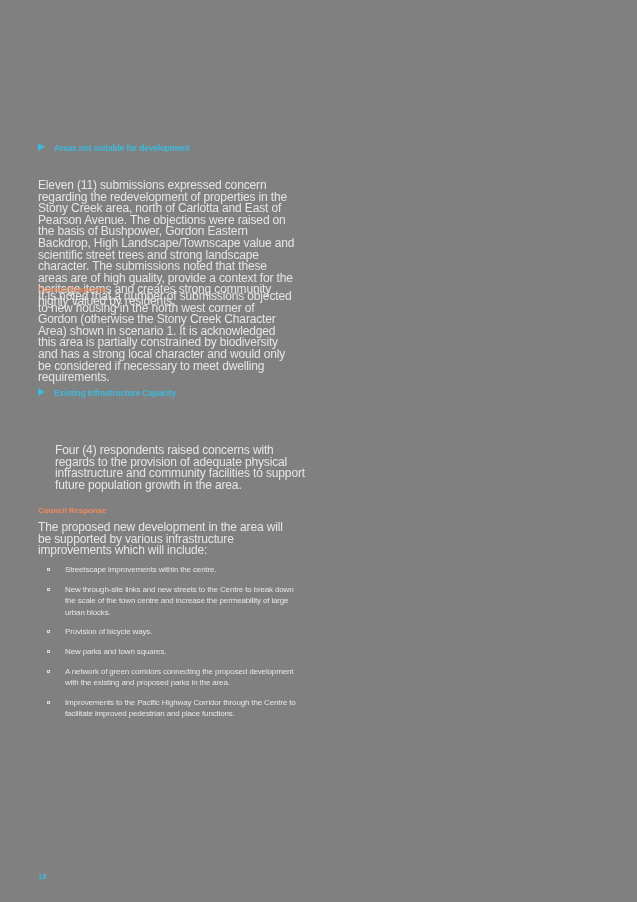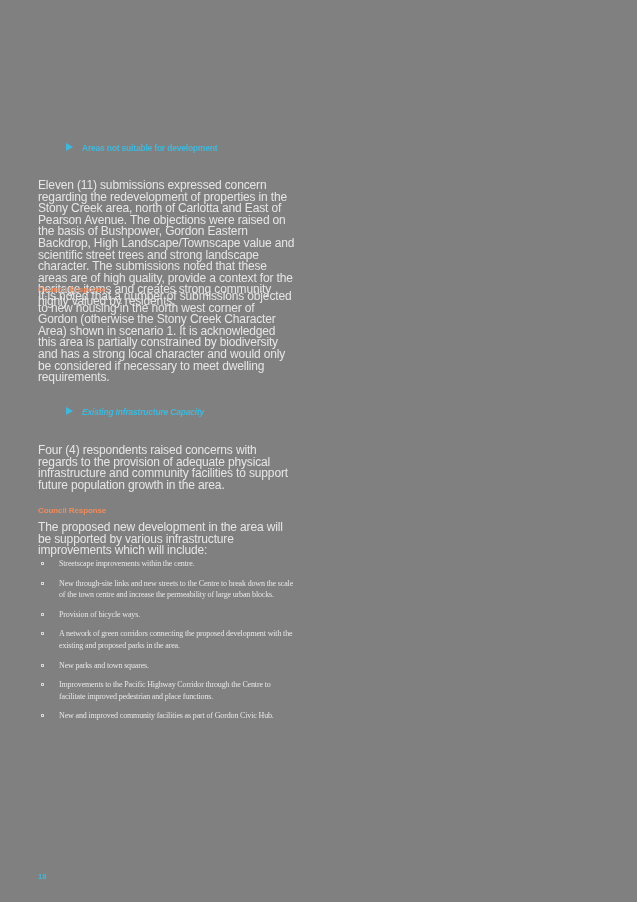--- a/index.html
+++ b/index.html
@@ -25,21 +25,20 @@
       left: 38px;
       width: 258px;
     }
     .heading {
       display: flex;
       align-items: flex-start;
       color: #3fb8dc;
       font-size: 8.5px;
       font-weight: bold;
       letter-spacing: -0.2px;
-      margin-left: 28px;
     }
     .tri {
       width: 0; height: 0;
       border-top: 4px solid transparent;
       border-bottom: 4px solid transparent;
       border-left: 7px solid #3fb8dc;
       margin-right: 9px;
       flex: 0 0 auto;
     }
     .para {
@@ -51,23 +50,22 @@
     }
     .sub {
       font-size: 8px;
       font-weight: bold;
       color: #f08a5c;
       margin: 0;
       letter-spacing: -0.1px;
     }
     ul.bullets {
       list-style: none;
-      margin: 2px;
+      margin: 8px;
       padding: 0;
-      font-family: Liberation Serif, serif;
     }
     ul.bullets li {
       position: relative;
       padding-left: 19px;
       font-size: 8px;
       line-height: 11.6px;
       color: #e6e6e6;
       margin-bottom: 8px;
       letter-spacing: -0.15px;
     }
@@ -98,57 +96,53 @@
     <span class="tri"></span>
     <span>Areas not suitable for development</span>
   </div>
 
   <p class="col para" style="top:180px;">Eleven (11) submissions expressed concern regarding the redevelopment of properties in the Stony Creek area, north of Carlotta and East of Pearson Avenue. The objections were raised on the basis of Bushpower, Gordon Eastern Backdrop, High Landscape/Townscape value and scientific street trees and strong landscape character. The submissions noted that these areas are of high quality, provide a context for the heritage items and creates strong community highly valued by residents.</p>
 
   <p class="col sub" style="top:285px;">Council Response:</p>
 
   <p class="col para" style="top:291px;">It is noted that a number of submissions objected to new housing in the north west corner of Gordon (otherwise the Stony Creek Character Area) shown in scenario 1. It is acknowledged this area is partially constrained by biodiversity and has a strong local character and would only be considered if necessary to meet dwelling requirements.</p>
 
-  <div class="col heading" style="top:407px;font-style:italic;">
+  <div class="col heading" style="top:388px;">
     <span class="tri"></span>
     <span>Existing Infrastructure Capacity</span>
   </div>
 
-  <p class="col para" style="top:445px;">Four (4) respondents raised concerns with regards to the provision of adequate physical infrastructure and community facilities to support future population growth in the area.</p>
+  <p class="col para" style="top:445px;margin-left:17px;">Four (4) respondents raised concerns with regards to the provision of adequate physical infrastructure and community facilities to support future population growth in the area.</p>
 
   <p class="col para" style="top:522px;">The proposed new development in the area will be supported by various infrastructure improvements which will include:</p>
 
   <p class="col sub" style="top:506px;">Council Response</p>
 
   <ul class="col bullets" style="top:556px;">
     <li>
       <span class="bullet-mark"></span>
       <span>Streetscape improvements within the centre.</span>
     </li>
     <li>
       <span class="bullet-mark"></span>
       <span>New through-site links and new streets to the Centre to break down the scale of the town centre and increase the permeability of large urban blocks.</span>
     </li>
     <li>
       <span class="bullet-mark"></span>
       <span>Provision of bicycle ways.</span>
     </li>
     <li>
       <span class="bullet-mark"></span>
+      <span>New parks and town squares.</span>
+    </li>
+    <li>
+      <span class="bullet-mark"></span>
       <span>A network of green corridors connecting the proposed development with the existing and proposed parks in the area.</span>
     </li>
     <li>
       <span class="bullet-mark"></span>
-      <span>New parks and town squares.</span>
-    </li>
-    <li>
-      <span class="bullet-mark"></span>
       <span>Improvements to the Pacific Highway Corridor through the Centre to facilitate improved pedestrian and place functions.</span>
-    </li>
-    <li>
-      <span class="bullet-mark"></span>
-      <span>New and improved community facilities as part of Gordon Civic Hub.</span>
     </li>
   </ul>
 
   <div class="pagenum">18</div>
 
 </div>
 
 </body></html>

